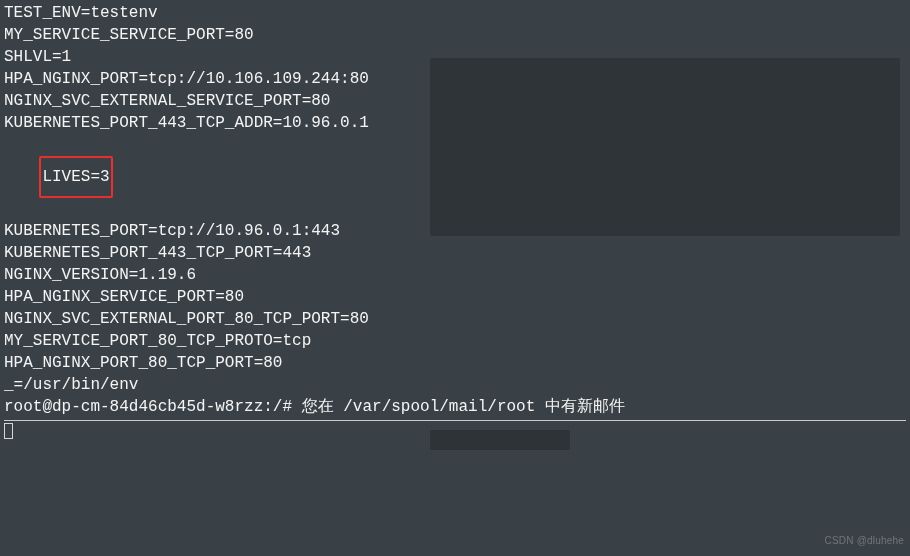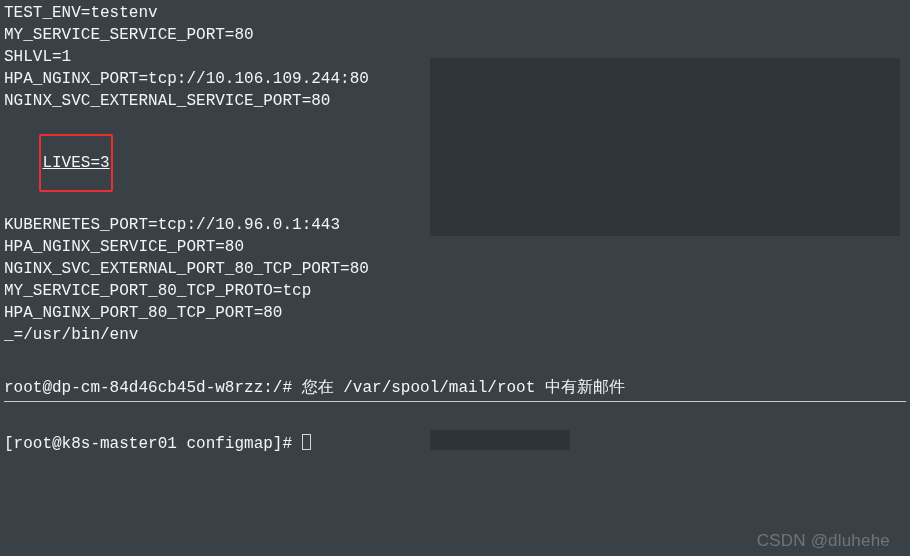--- a/index.html
+++ b/index.html
@@ -11,24 +11,23 @@
     color: #f4f4f4;
     font-weight: 500;
     line-height: 22px;
     padding: 2px 4px;
     position: relative;
   }
   .env-line { white-space: pre; }
   .highlight-box {
     border: 2px solid #e82f2f;
     display: inline-block;
-    padding: 16px 1px;
+    padding: 8px 1px;
     border-radius: 2px;
     margin-left: -3px;
-    text-decoration: underline;
   }
   .bg-panel {
     position: absolute;
     top: 58px;
     left: 430px;
     width: 470px;
     height: 178px;
     background: #2f3438;
     z-index: -1;
     border-radius: 2px;
@@ -41,62 +40,65 @@
     height: 20px;
     background: #2e3337;
     z-index: -1;
     border-radius: 2px;
   }
   .divider {
     border: none;
     border-top: 1px solid #c9cccd;
     margin: 2px 0 1px 0;
   }
-  .prompt-line { white-space: pre; margin-top: 31px; }
+  .prompt-line { white-space: pre; }
   .cursor {
     display: inline-block;
     width: 9px;
     height: 16px;
     border: 1px solid #d6d6d6;
     vertical-align: -2px;
   }
   .watermark {
     position: absolute;
-    right: 20px;
+    right: 6px;
     bottom: 4px;
     font-family: Arial, sans-serif;
-    font-size: 17px;
+    font-size: 10px;
     color: rgba(210,210,210,0.35);
     letter-spacing: 0.2px;
   }
 </style>
 </head>
 <body>
 
 <div class="bg-panel"></div>
 <div class="bg-strip"></div>
 
 <div>
   <div class="env-line">TEST_ENV=testenv</div>
   <div class="env-line">MY_SERVICE_SERVICE_PORT=80</div>
   <div class="env-line">SHLVL=1</div>
   <div class="env-line">HPA_NGINX_PORT=tcp://10.106.109.244:80</div>
   <div class="env-line">NGINX_SVC_EXTERNAL_SERVICE_PORT=80</div>
+  <div class="env-line">KUBERNETES_PORT_443_TCP_ADDR=10.96.0.1</div>
 
   <div class="env-line">
     <span class="highlight-box">LIVES=3</span>
   </div>
 
   <div class="env-line">KUBERNETES_PORT=tcp://10.96.0.1:443</div>
+  <div class="env-line">KUBERNETES_PORT_443_TCP_PORT=443</div>
+  <div class="env-line">NGINX_VERSION=1.19.6</div>
   <div class="env-line">HPA_NGINX_SERVICE_PORT=80</div>
   <div class="env-line">NGINX_SVC_EXTERNAL_PORT_80_TCP_PORT=80</div>
   <div class="env-line">MY_SERVICE_PORT_80_TCP_PROTO=tcp</div>
   <div class="env-line">HPA_NGINX_PORT_80_TCP_PORT=80</div>
   <div class="env-line">_=/usr/bin/env</div>
 
   <div class="prompt-line">root@dp-cm-84d46cb45d-w8rzz:/# 您在 /var/spool/mail/root 中有新邮件</div>
 
   <hr class="divider">
 
-  <div class="prompt-line"><span>[root@k8s-master01 configmap]# </span><span class="cursor"></span></div>
+  <div class="prompt-line"><span class="cursor"></span></div>
 </div>
 
 <div class="watermark">CSDN @dluhehe</div>
 
 </body></html>

